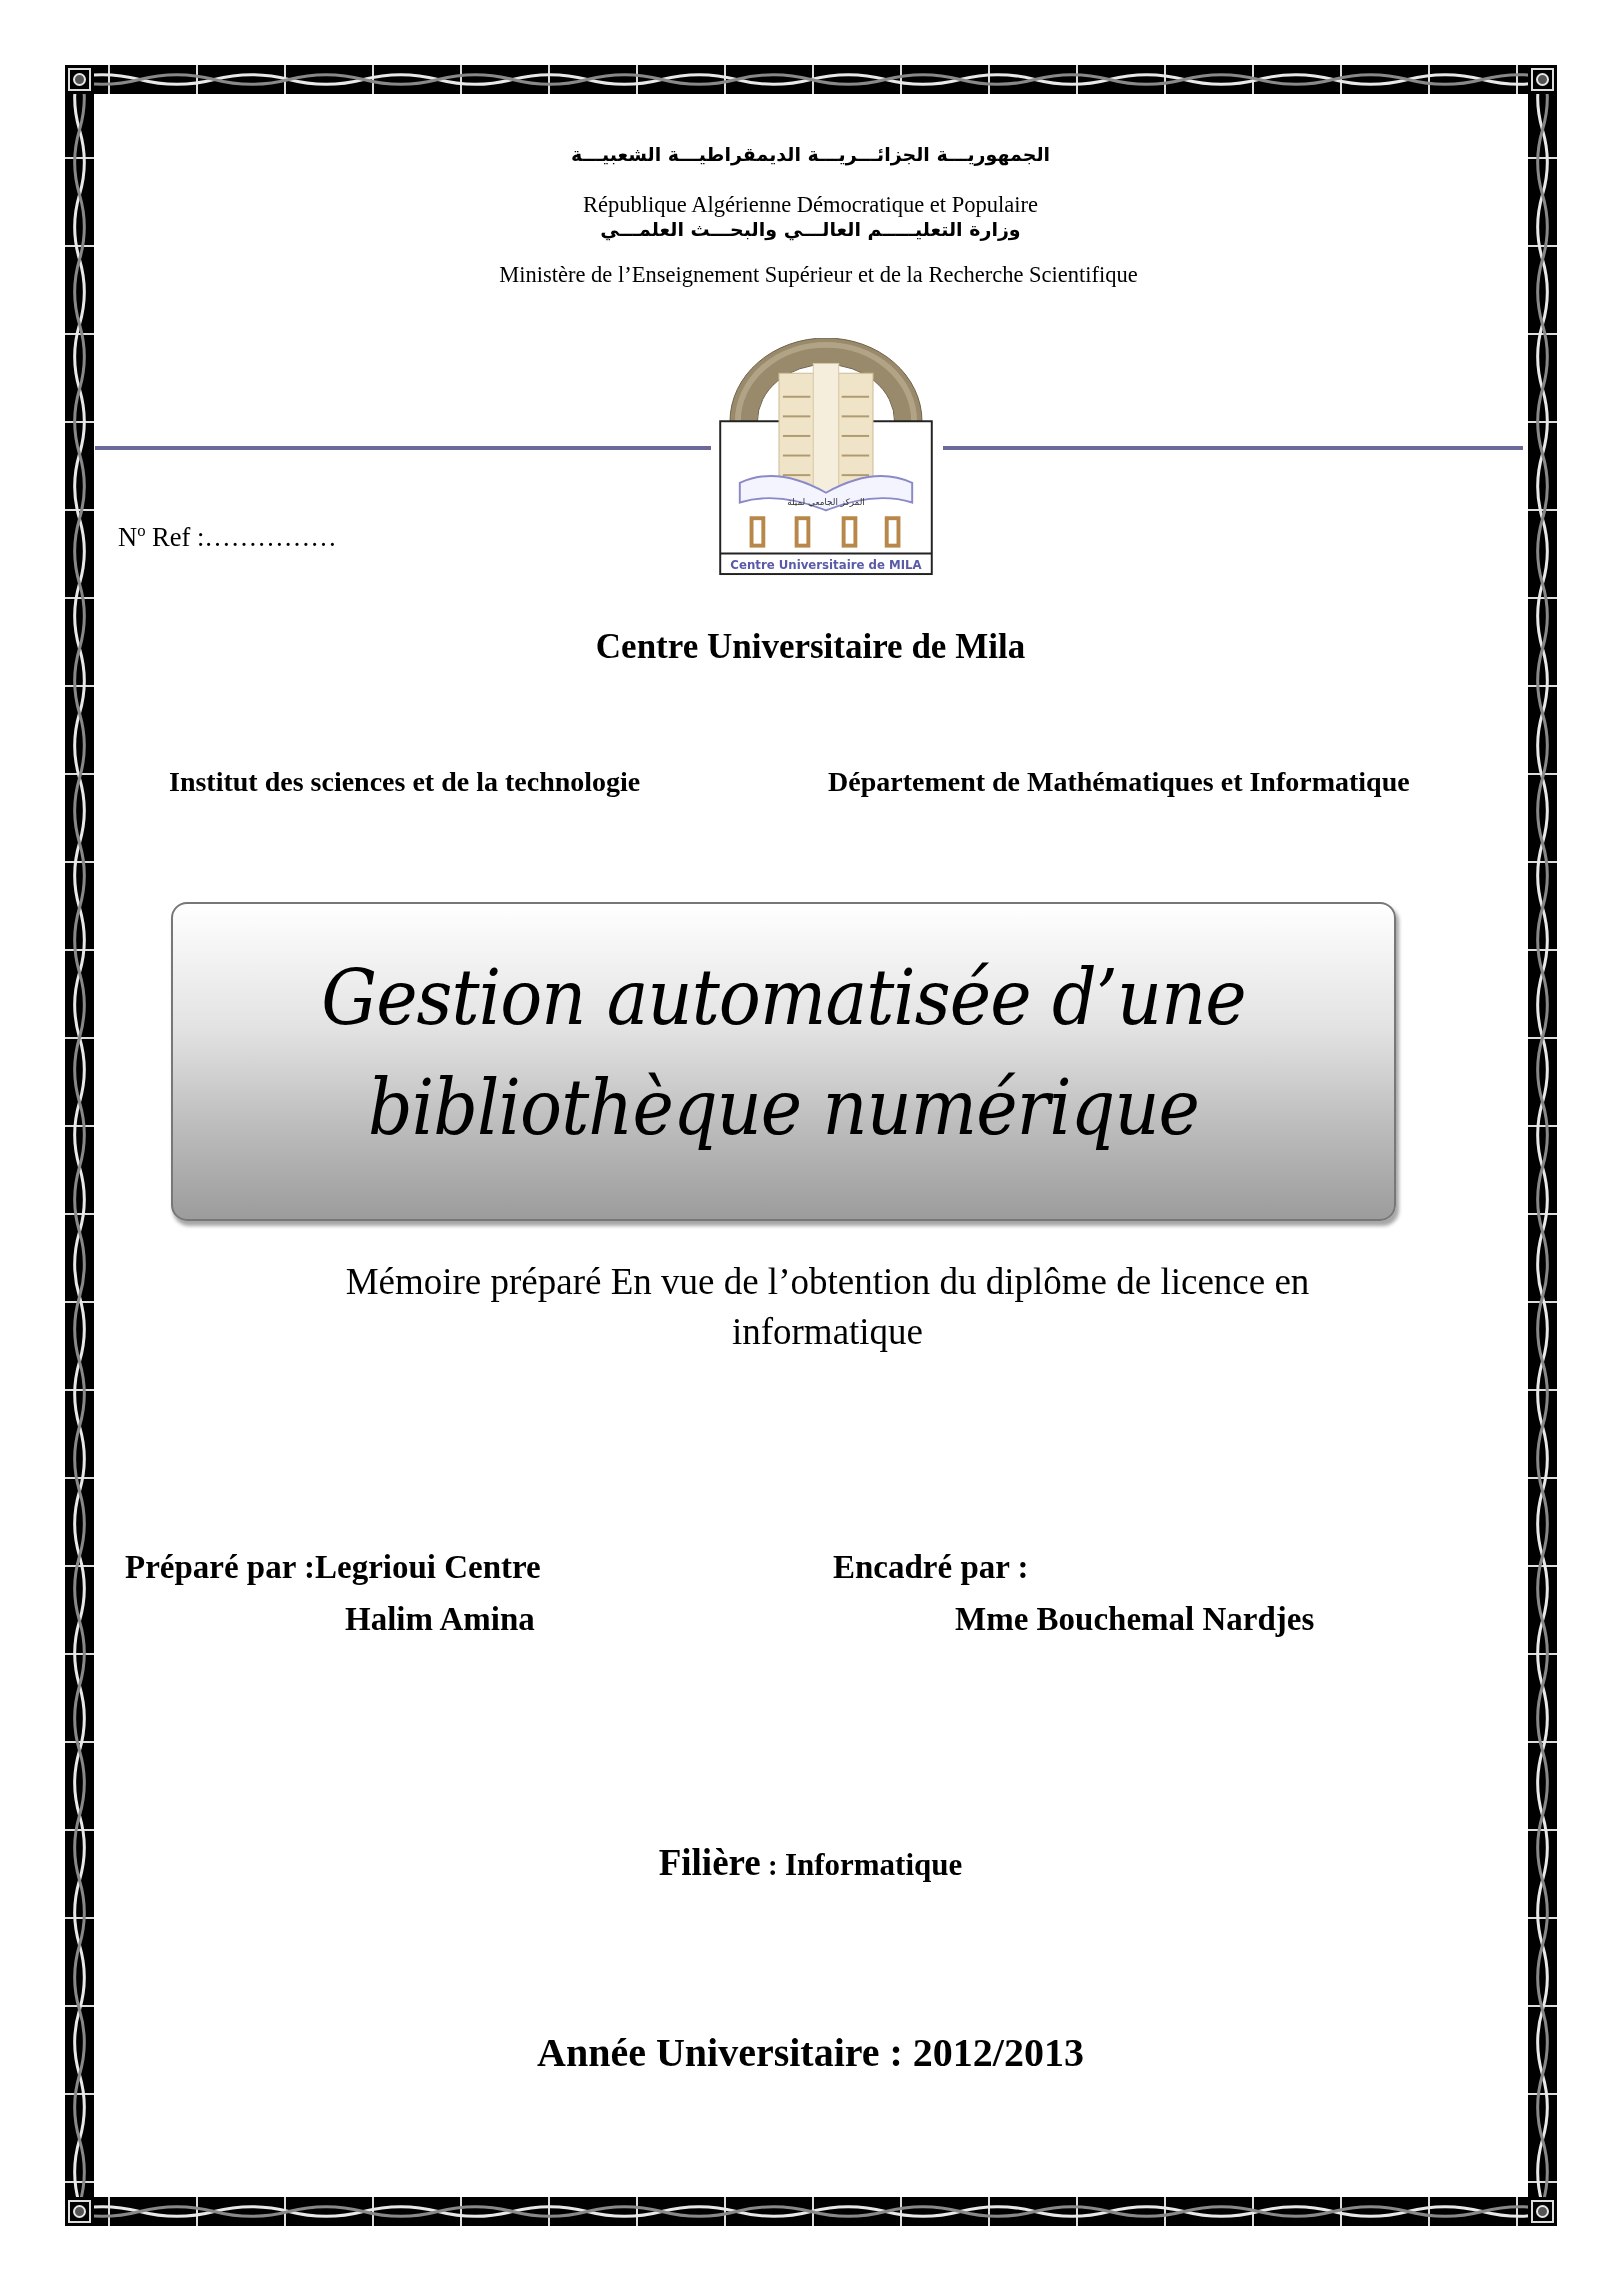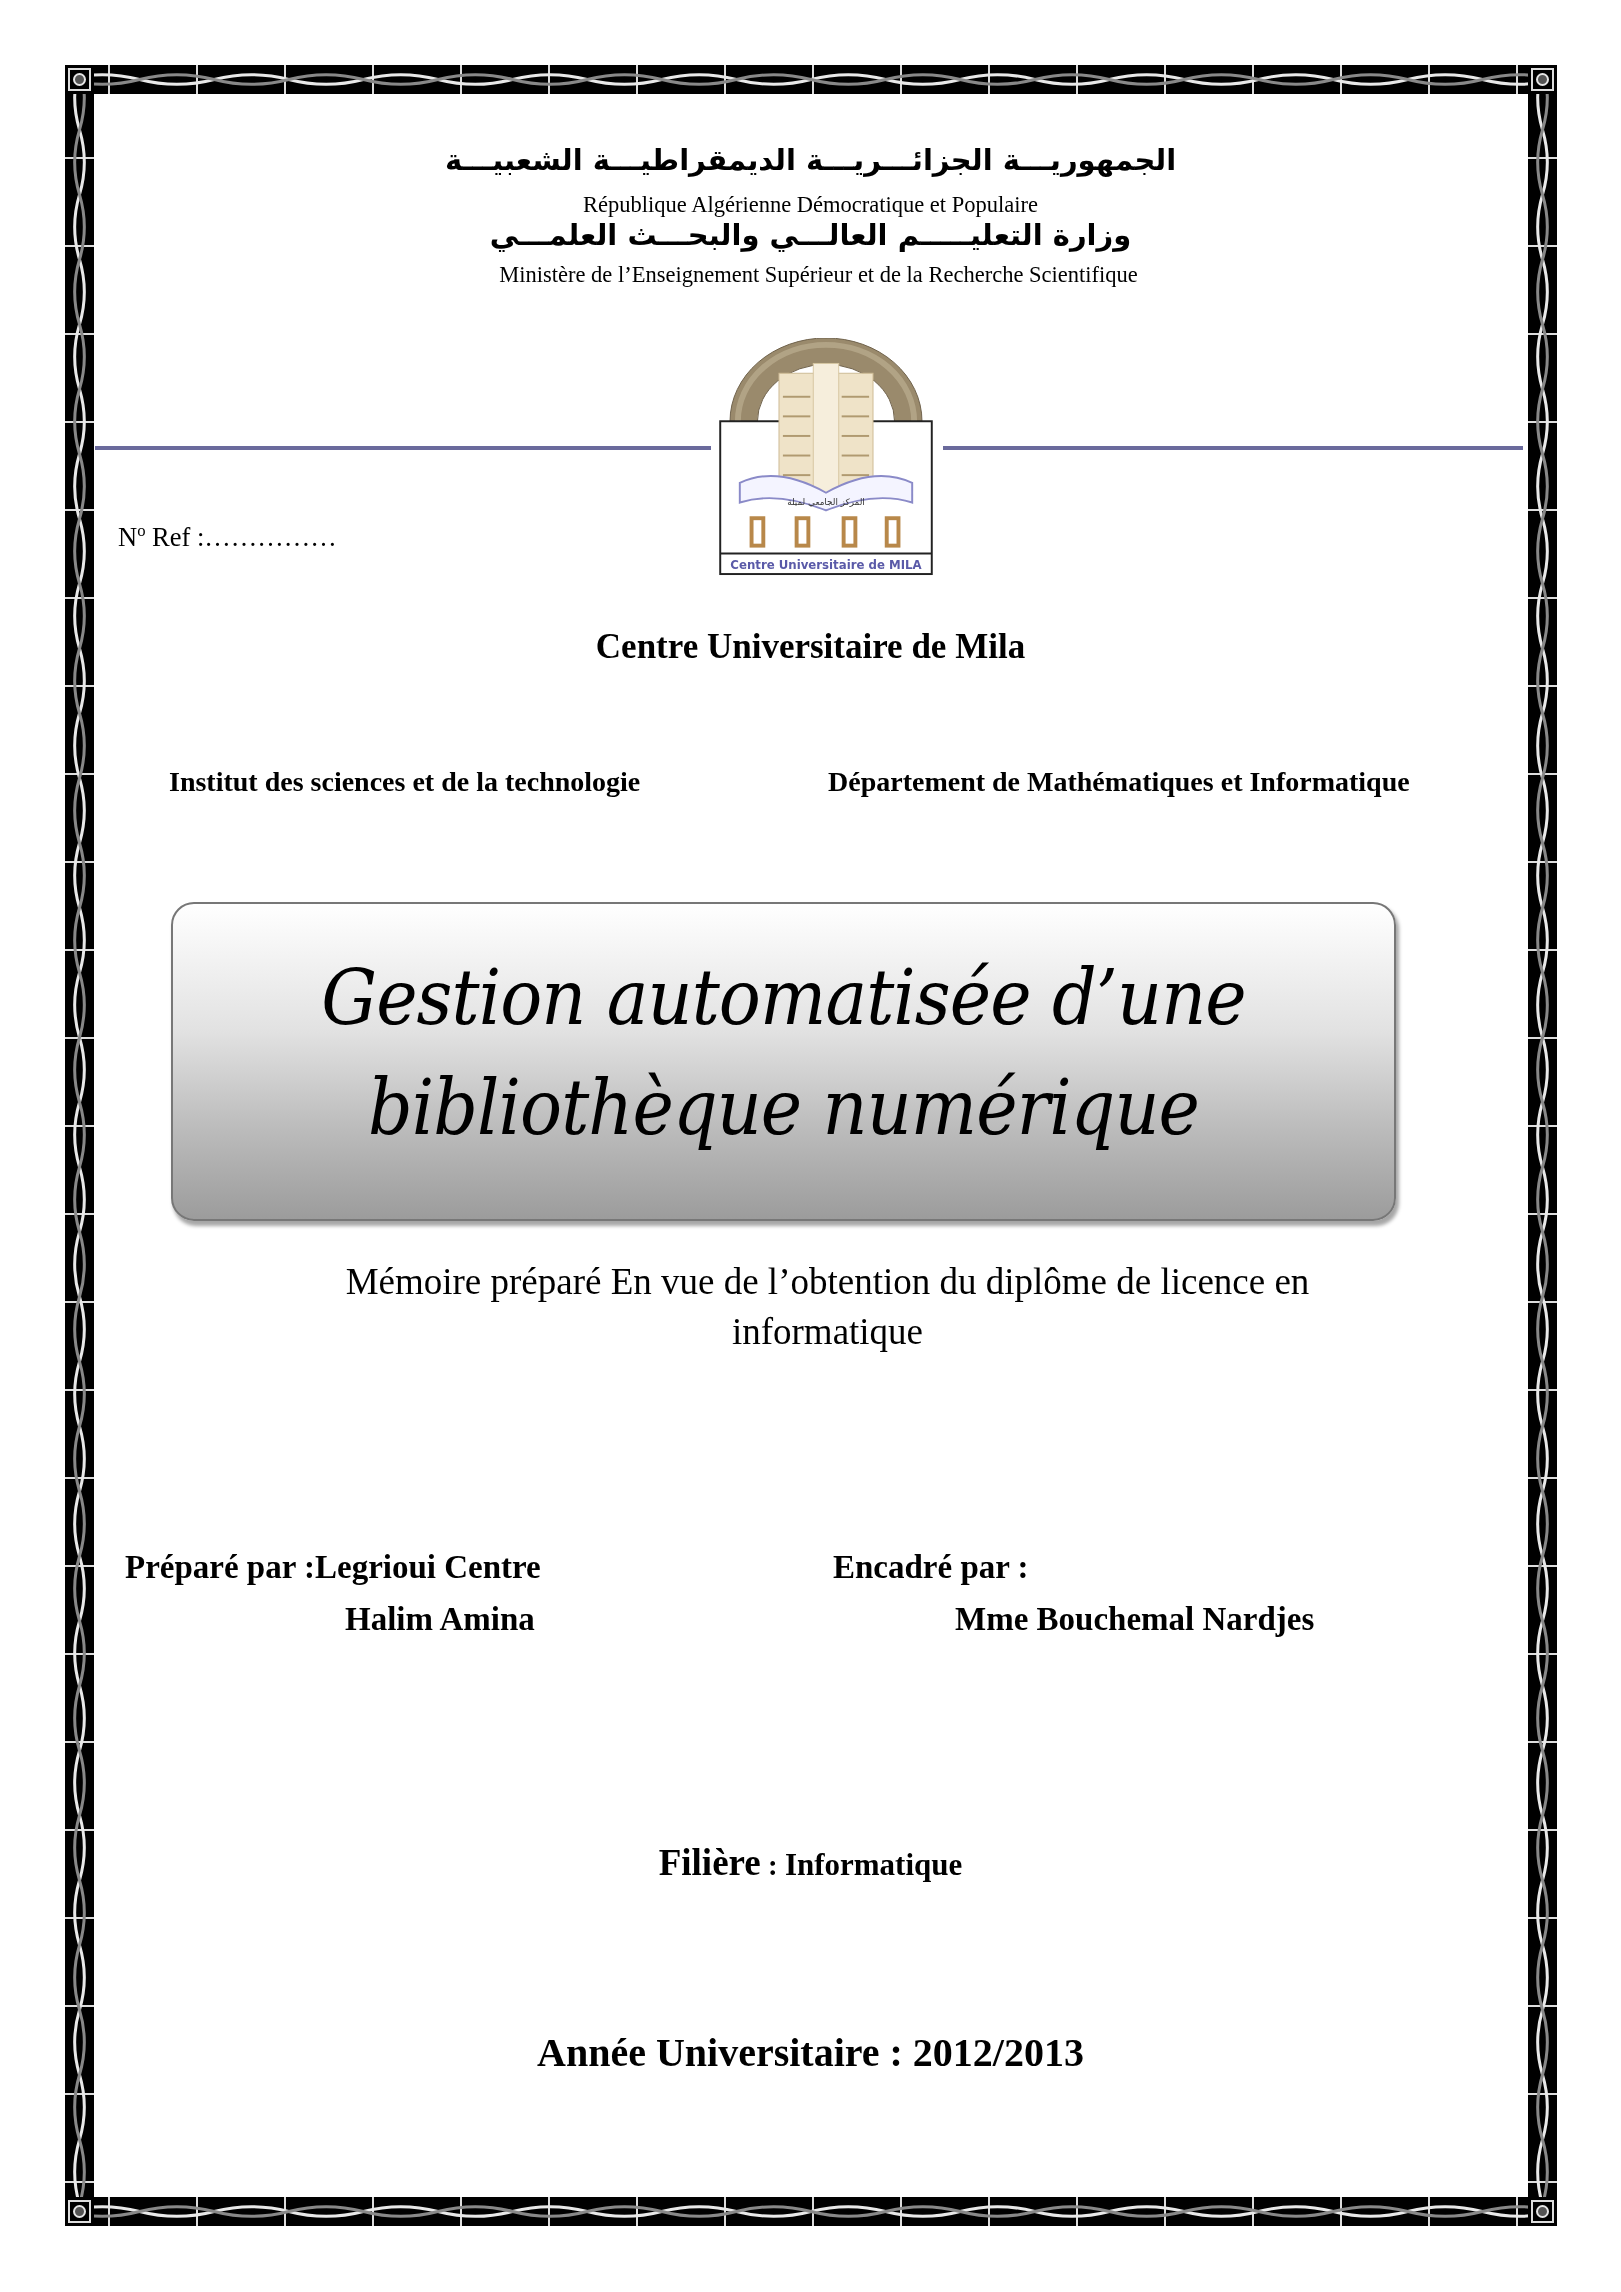--- a/index.html
+++ b/index.html
@@ -21,35 +21,35 @@
   .band svg { position: absolute; left: 0; top: 0; width: 100%; height: 100%; }
   .corner { position: absolute; width: 29px; height: 29px; background: #000; box-sizing: border-box; z-index: 2; }
   .corner::before { content: ""; position: absolute; left: 2.9px; top: 2.9px; right: 2.9px; bottom: 2.9px; border: 2px solid #ddd; }
   .corner::after { content: ""; position: absolute; left: 7.8px; top: 7.8px; width: 13.7px; height: 13.7px; border-radius: 50%;
                    box-sizing: border-box; border: 2.9px solid #e6e6e6; background: #555; }
   .corner.tl { left: 0; top: 0; } .corner.tr { right: 0; top: 0; }
   .corner.bl { left: 0; bottom: 0; } .corner.br { right: 0; bottom: 0; }
 
   
   .center { position: absolute; left: 0; width: 1621px; text-align: center; }
-  .arabic { font-family: "DejaVu Sans", sans-serif; font-weight: bold; font-size: 29px; direction: rtl; }
+  .arabic { font-family: "DejaVu Sans", sans-serif; font-weight: bold; font-size: 19px; direction: rtl; }
   .hdr-fr { font-weight: normal; font-size: 22.5px; }
 
   
   .hline { position: absolute; height: 3.9px; background: #6a6a9c; top: 446px; }
   .logo { position: absolute; left: 718px; top: 338px; width: 216px; height: 238px; }
 
   .ref { position: absolute; left: 118px; top: 521px; font-size: 26.5px; font-weight: normal; }
   .ref sup { font-size: 16.7px; }
 
   .inst { font-weight: bold; font-size: 28px; position: absolute; }
 
   
   .title-box { position: absolute; left: 171px; top: 902px; width: 1225px; height: 319px;
-               border: 2px solid #777; border-radius: 23px; box-sizing: border-box;
+               border: 2px solid #777; border-radius: 16px; box-sizing: border-box;
                background: linear-gradient(to bottom, #ffffff 0%, #e2e2e2 40%, #bdbdbd 70%, #9c9c9c 100%);
                box-shadow: 2.9px 4.9px 3.9px rgba(0,0,0,0.35); }
   .title-text { position: absolute; left: 0; right: 0; top: 39px; text-align: center;
                 font-family: "DejaVu Serif", "Liberation Serif", serif; font-style: italic;
                 font-size: 76px; line-height: 110px; letter-spacing: -1px; transform: scaleX(0.92); }
 
   .big { font-weight: normal; font-size: 37px; padding-left: 17px; }
   .people { font-weight: bold; font-size: 33px; position: absolute; }
 </style>
 </head>

